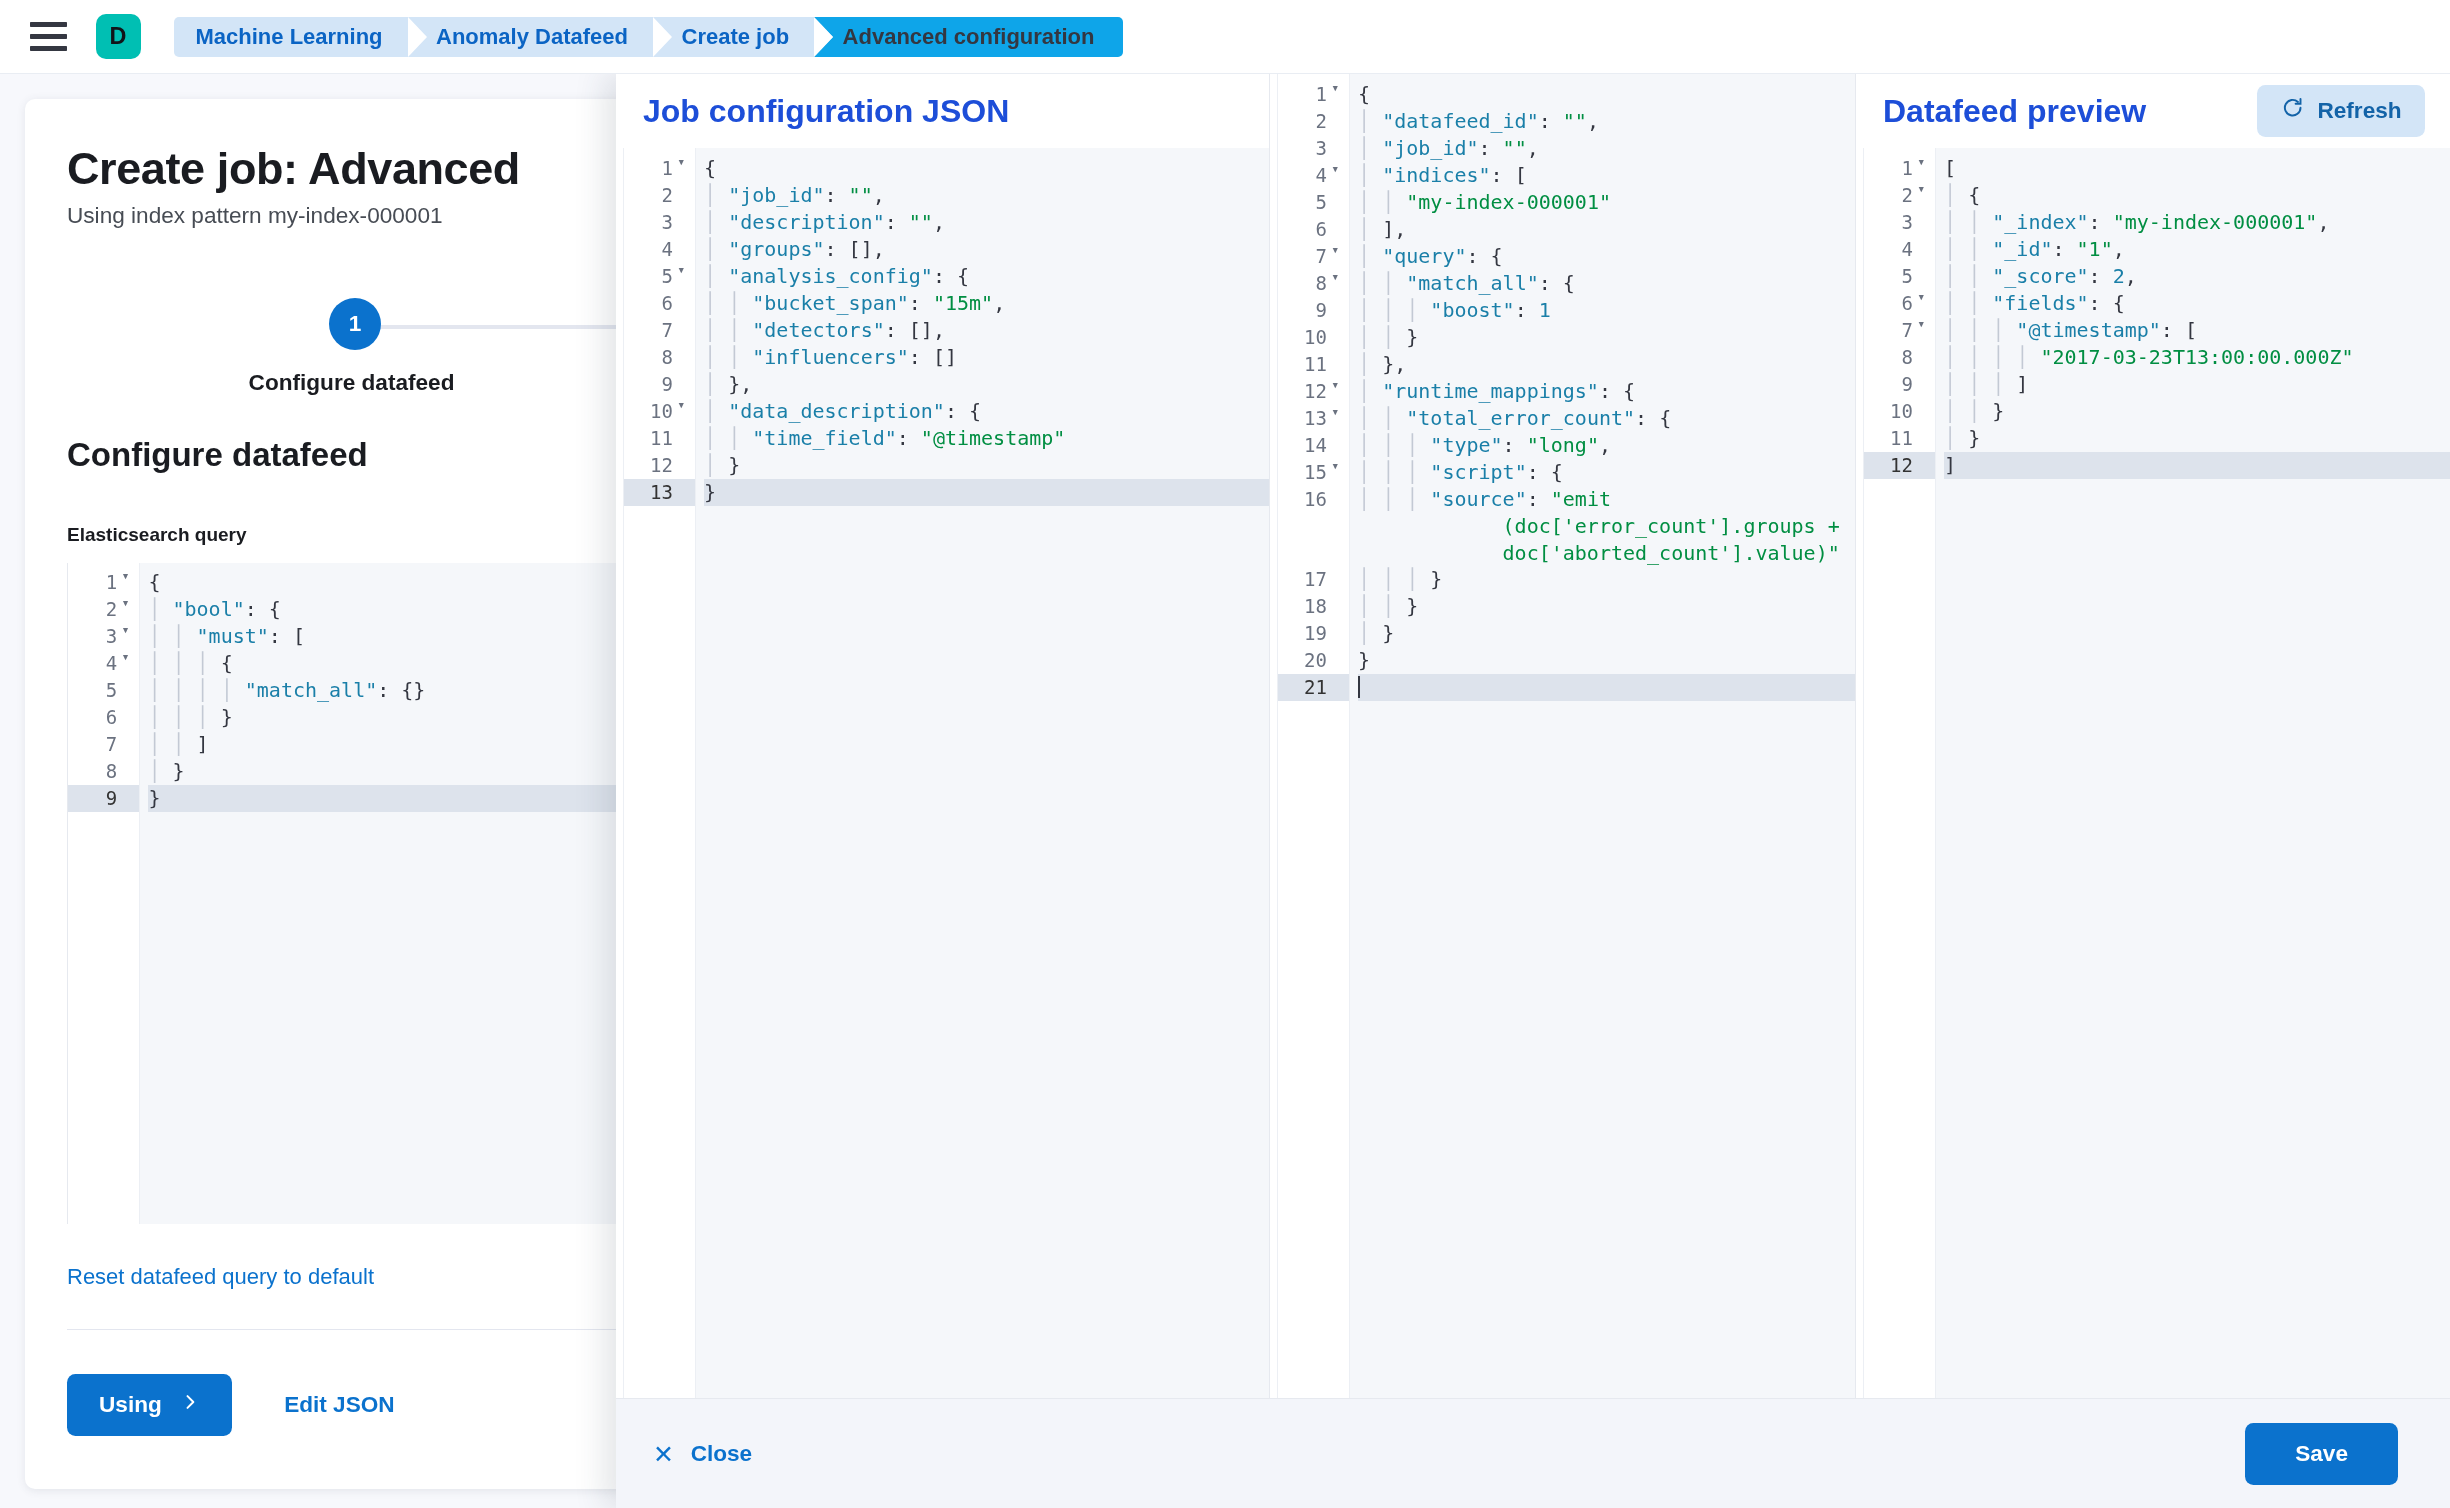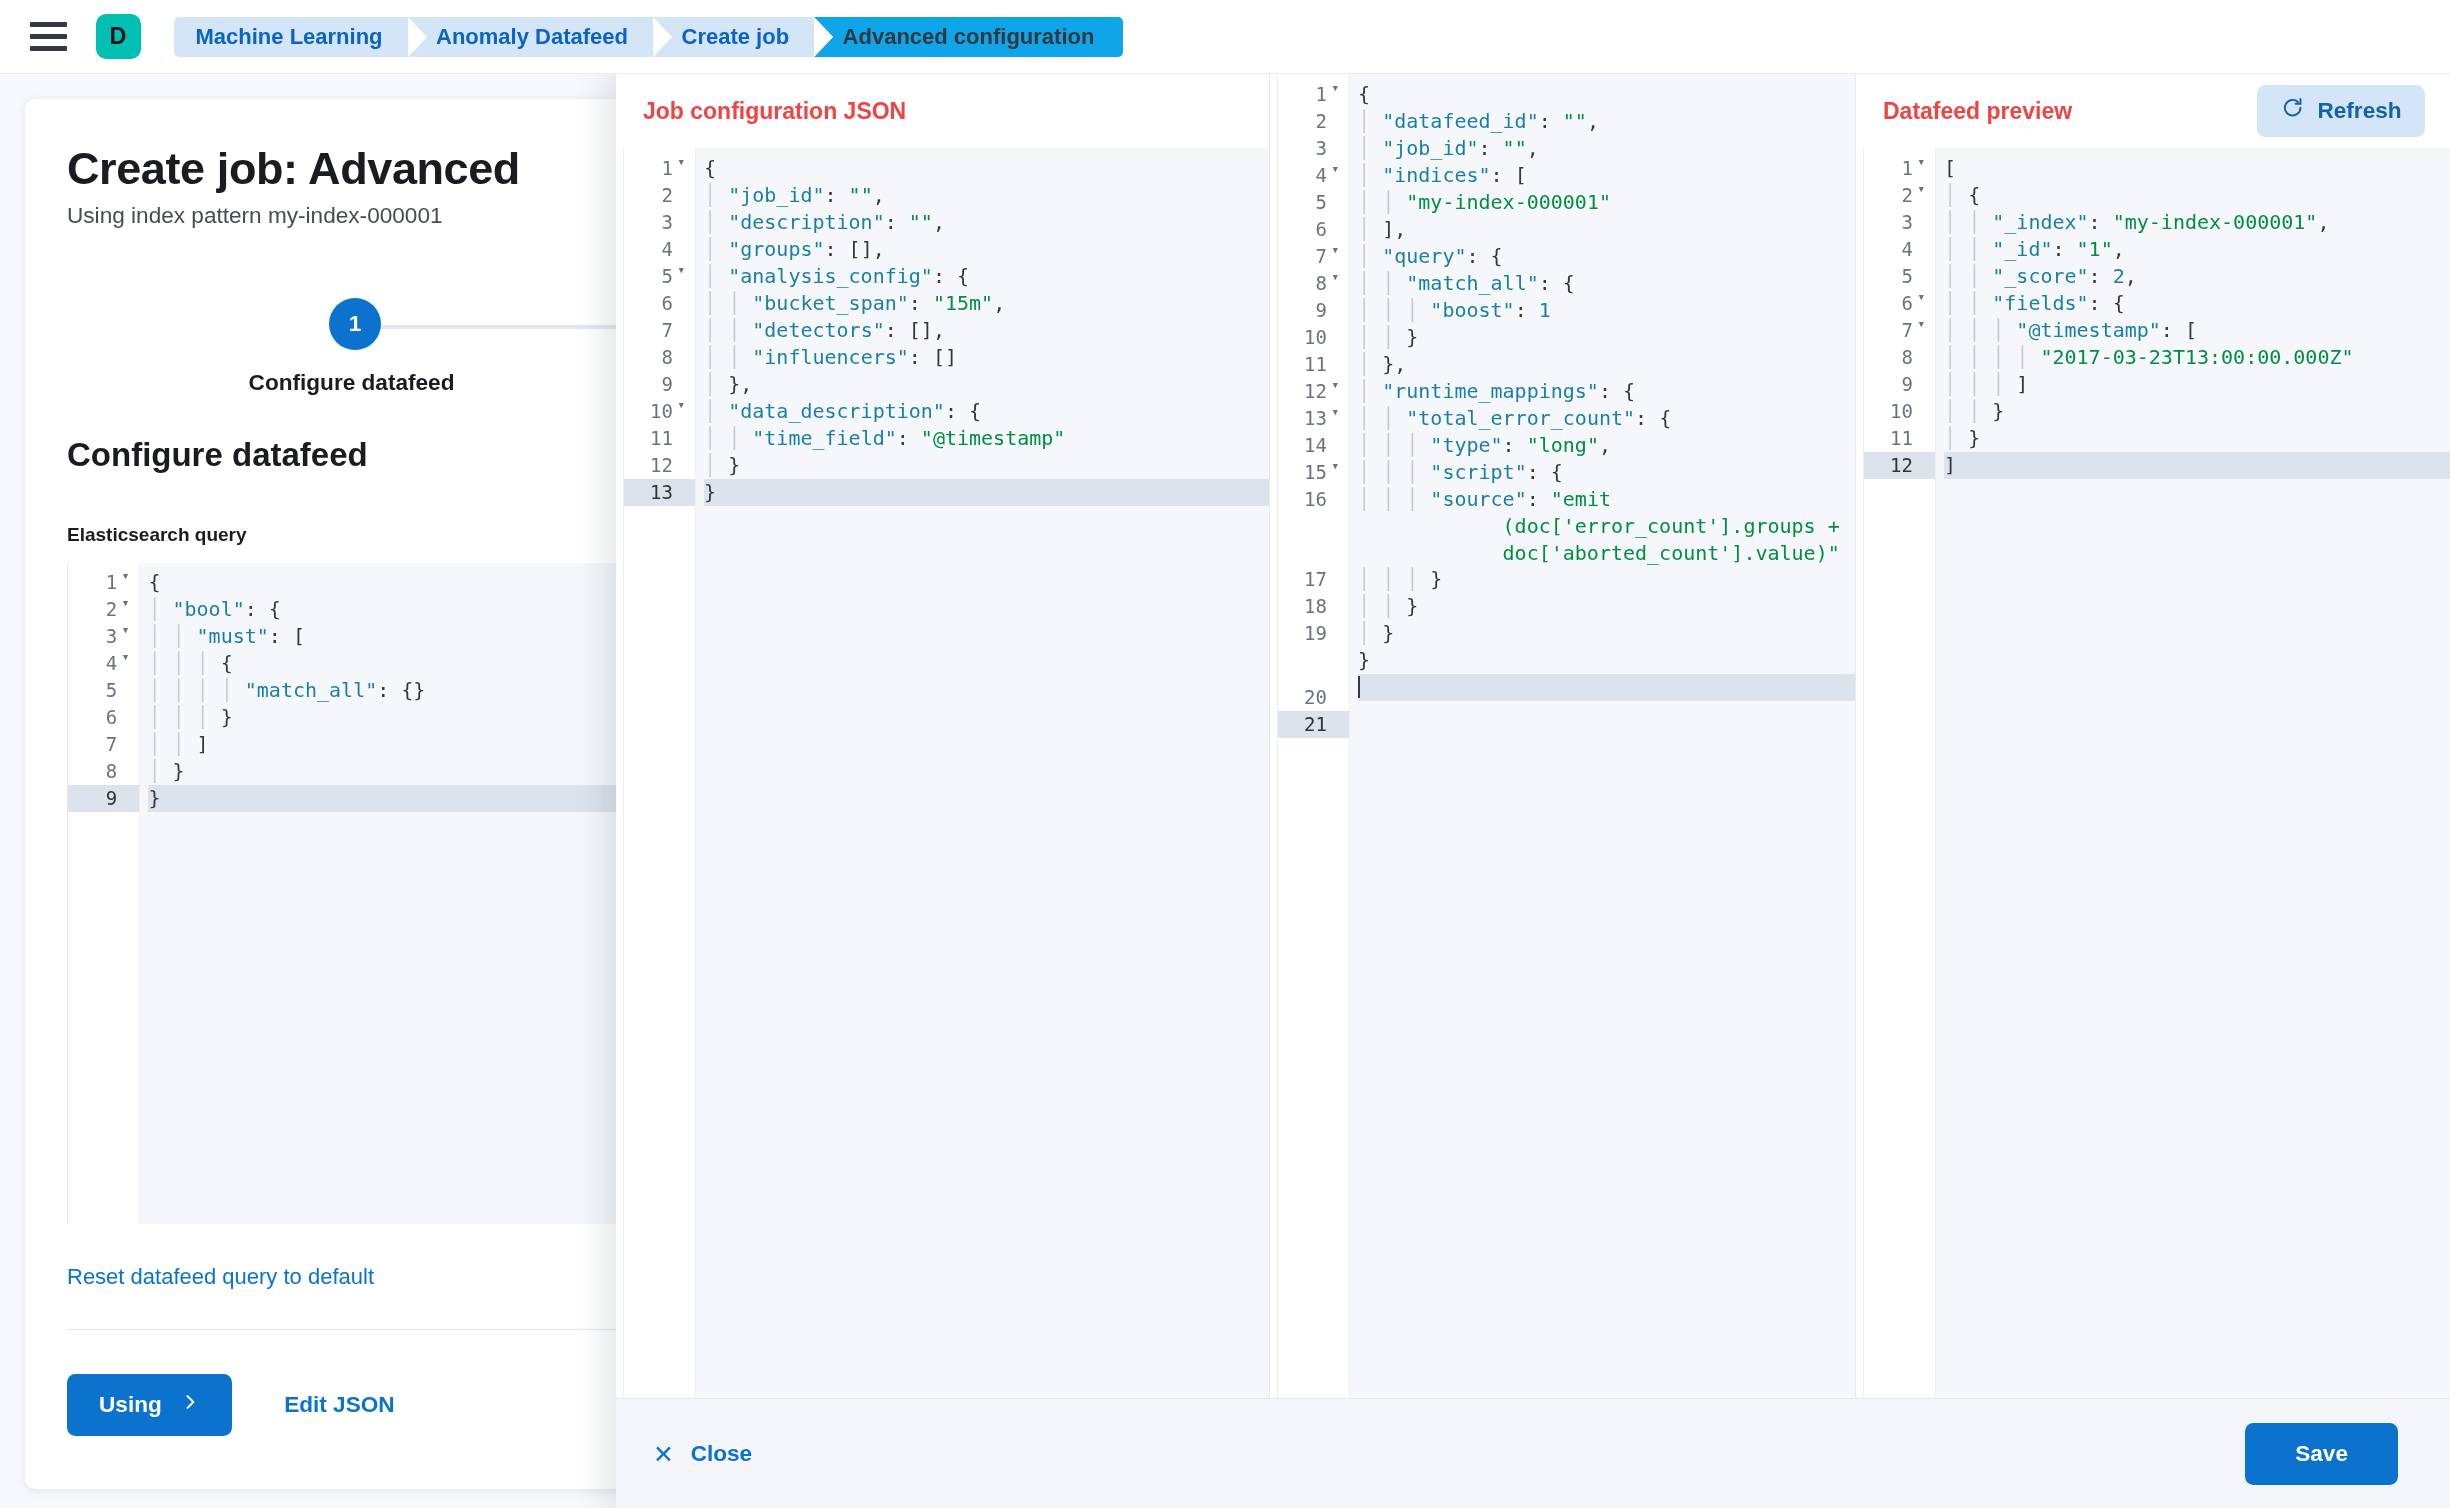--- a/index.html
+++ b/index.html
@@ -117,21 +117,21 @@
     display: flex; flex-direction: column;
   }
   .flyout-body { flex: 1 1 auto; display: flex; overflow: hidden; }
 
   .panel { display: flex; flex-direction: column; min-width: 0; position: relative; }
   .panel + .panel { border-left: 0.8px solid #e6e9ef; }
   .panel-head {
     height: 74px; display: flex; align-items: center; justify-content: space-between;
     padding: 0 25px 0 27px; flex: 0 0 auto;
   }
-  .panel-title { font-size: 23px; font-weight: 700; color: #ef4444; white-space: nowrap; }
+  .panel-title { font-size: 32px; font-weight: 700; color: #1d4ed8; white-space: nowrap; }
 
   .btn-refresh {
     background: #d3e5f7; color: #1363a8; border: none; border-radius: 8.4px;
     height: 52px; padding: 0 23.4px; font-size: 22.6px; font-weight: 700;
     display: flex; align-items: center; gap: 13.4px; cursor: pointer;
     font-family: "Liberation Sans", sans-serif;
   }
 
   .panel-editor { flex: 1 1 auto; background: #f5f7fa; display: flex; overflow: hidden;
                   border-left: 0.8px solid #eceff4; margin-left: 6.7px; }
@@ -406,21 +406,21 @@
               <span class="fold empty">▾</span>
             </div>
             <div class="ln" style="height: 27px; line-height: 27px; align-items: flex-start;">
               <span>18</span>
               <span class="fold empty">▾</span>
             </div>
             <div class="ln" style="height: 27px; line-height: 27px; align-items: flex-start;">
               <span>19</span>
               <span class="fold empty">▾</span>
             </div>
-            <div class="ln" style="height: 27px; line-height: 27px; align-items: flex-end; margin-top: 37px;">
+            <div class="ln" style="height: 27px; line-height: 27px; align-items: flex-end;">
               <span>20</span>
               <span class="fold empty">▾</span>
             </div>
             <div class="ln active" style="height: 27px; line-height: 27px; align-items: flex-start;">
               <span>21</span>
               <span class="fold empty">▾</span>
             </div>
           </div>
           <div class="code"><div class="row" style="height: 27px;"><span class="p">{</span></div><div class="row" style="height: 27px;"><span class="ind">│</span> <span class="k">"datafeed_id"</span><span class="p">:</span><span class="p"> </span><span class="s">""</span><span class="p">,</span></div><div class="row" style="height: 27px;"><span class="ind">│</span> <span class="k">"job_id"</span><span class="p">:</span><span class="p"> </span><span class="s">""</span><span class="p">,</span></div><div class="row" style="height: 27px;"><span class="ind">│</span> <span class="k">"indices"</span><span class="p">:</span><span class="p"> </span><span class="p">[</span></div><div class="row" style="height: 27px;"><span class="ind">│</span> <span class="ind">│</span> <span class="s">"my-index-000001"</span></div><div class="row" style="height: 27px;"><span class="ind">│</span> <span class="p">]</span><span class="p">,</span></div><div class="row" style="height: 27px;"><span class="ind">│</span> <span class="k">"query"</span><span class="p">:</span><span class="p"> </span><span class="p">{</span></div><div class="row" style="height: 27px;"><span class="ind">│</span> <span class="ind">│</span> <span class="k">"match_all"</span><span class="p">:</span><span class="p"> </span><span class="p">{</span></div><div class="row" style="height: 27px;"><span class="ind">│</span> <span class="ind">│</span> <span class="ind">│</span> <span class="k">"boost"</span><span class="p">:</span><span class="p"> </span><span class="n">1</span></div><div class="row" style="height: 27px;"><span class="ind">│</span> <span class="ind">│</span> <span class="p">}</span></div><div class="row" style="height: 27px;"><span class="ind">│</span> <span class="p">}</span><span class="p">,</span></div><div class="row" style="height: 27px;"><span class="ind">│</span> <span class="k">"runtime_mappings"</span><span class="p">:</span><span class="p"> </span><span class="p">{</span></div><div class="row" style="height: 27px;"><span class="ind">│</span> <span class="ind">│</span> <span class="k">"total_error_count"</span><span class="p">:</span><span class="p"> </span><span class="p">{</span></div><div class="row" style="height: 27px;"><span class="ind">│</span> <span class="ind">│</span> <span class="ind">│</span> <span class="k">"type"</span><span class="p">:</span><span class="p"> </span><span class="s">"long"</span><span class="p">,</span></div><div class="row" style="height: 27px;"><span class="ind">│</span> <span class="ind">│</span> <span class="ind">│</span> <span class="k">"script"</span><span class="p">:</span><span class="p"> </span><span class="p">{</span></div><div class="row" style="height: 80px;"><span class="ind">│</span> <span class="ind">│</span> <span class="ind">│</span> <span class="k">"source"</span><span class="p">: </span><span class="s">"emit</span>
             <span class="s">(doc['error_count'].groups +</span>

